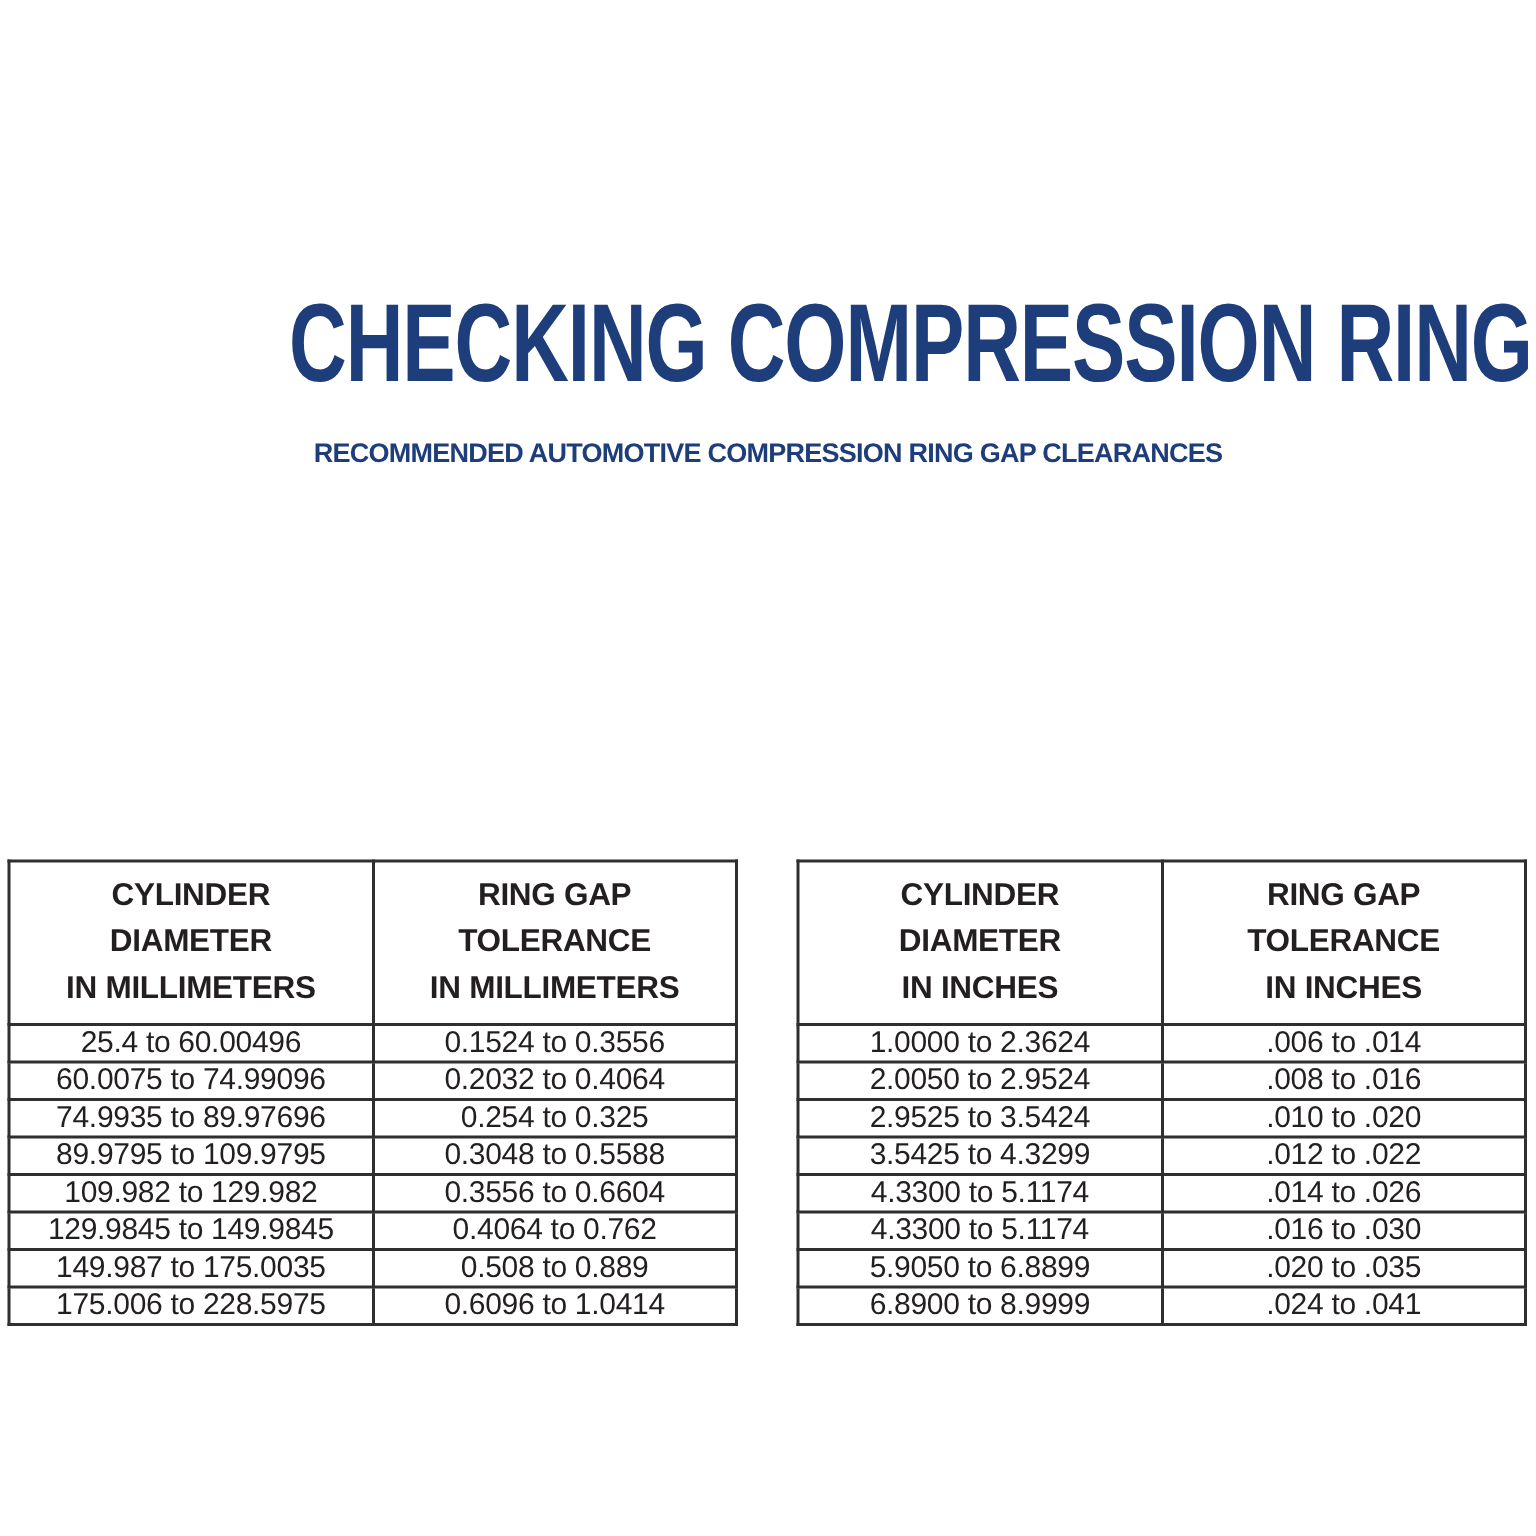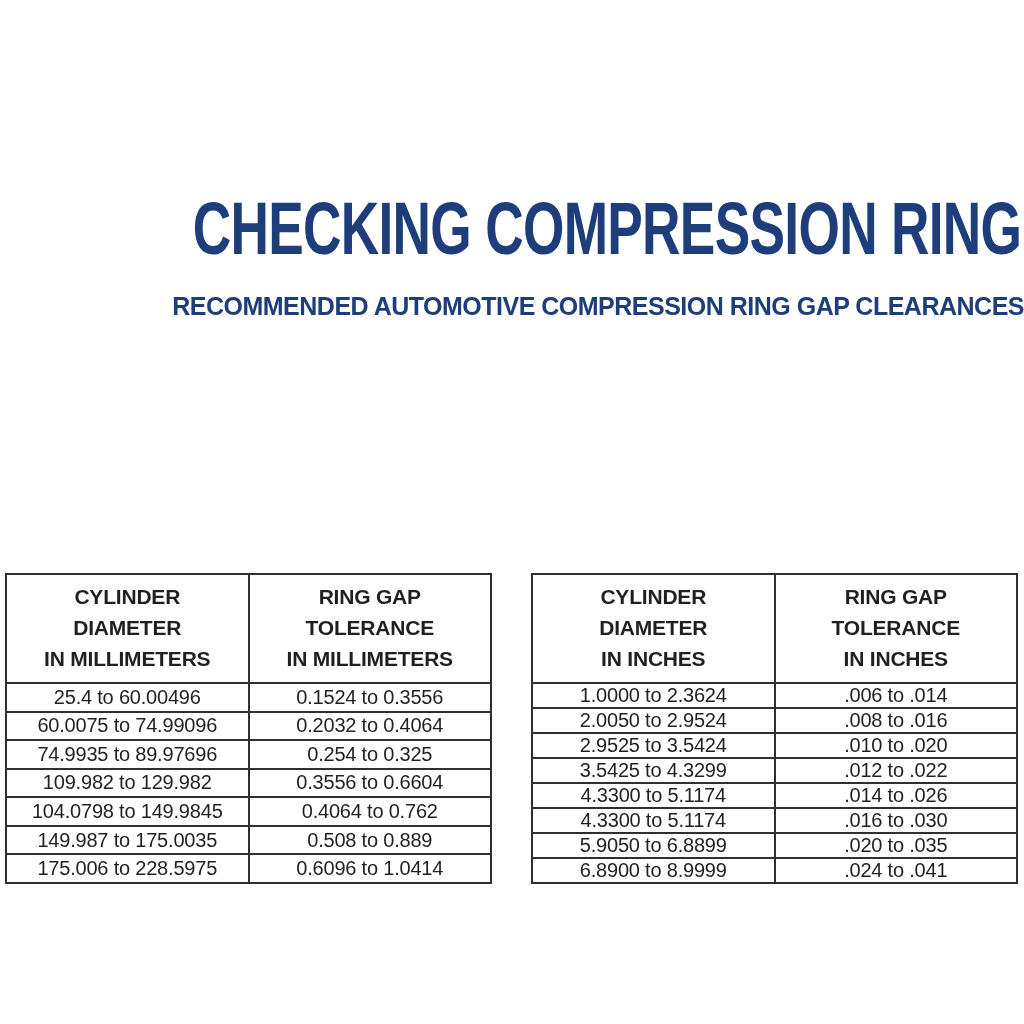--- a/index.html
+++ b/index.html
@@ -24,22 +24,22 @@
     display:inline-block;
     font-size:74px;
     font-weight:bold;
     letter-spacing:-1px;
     color:var(--heading-blue);
     transform:scaleX(0.72);
     transform-origin:50% 50%;
   }
   .subtitle{
     margin-top:26px;
-    text-align:right;
-    font-size:25px;
+    text-align:center;
+    font-size:18px;
     font-weight:bold;
     letter-spacing:-0.5px;
     color:var(--heading-blue);
   }
 
   .tables{
     position:absolute;
     top:381px;
     left:5px;
     right:6px;
@@ -113,25 +113,29 @@
           </tr>
           <tr>
             <td>60.0075 to 74.99096</td>
             <td>0.2032 to 0.4064</td>
           </tr>
           <tr>
             <td>74.9935 to 89.97696</td>
             <td>0.254 to 0.325</td>
           </tr>
           <tr>
+            <td>89.9795 to 109.9795</td>
+            <td>0.3048 to 0.5588</td>
+          </tr>
+          <tr>
             <td>109.982 to 129.982</td>
             <td>0.3556 to 0.6604</td>
           </tr>
           <tr>
-            <td>104.0798 to 149.9845</td>
+            <td>129.9845 to 149.9845</td>
             <td>0.4064 to 0.762</td>
           </tr>
           <tr>
             <td>149.987 to 175.0035</td>
             <td>0.508 to 0.889</td>
           </tr>
           <tr>
             <td>175.006 to 228.5975</td>
             <td>0.6096 to 1.0414</td>
           </tr>

